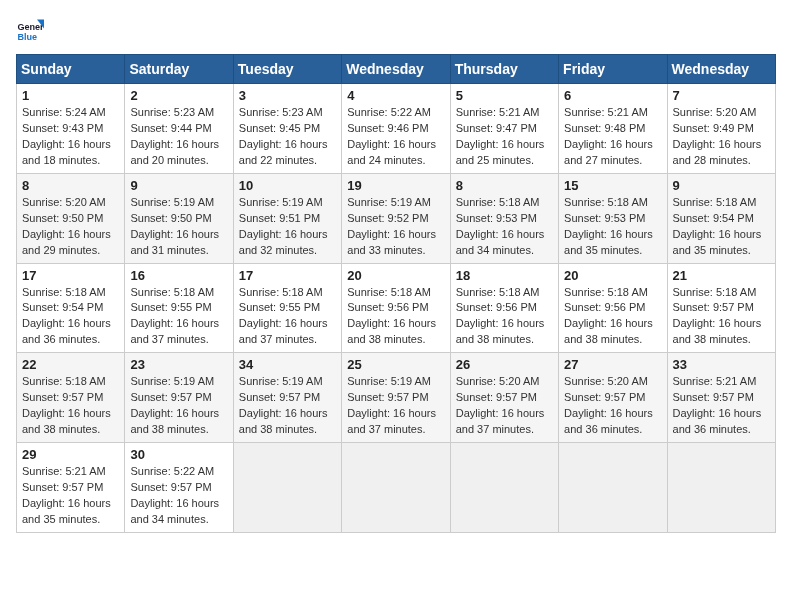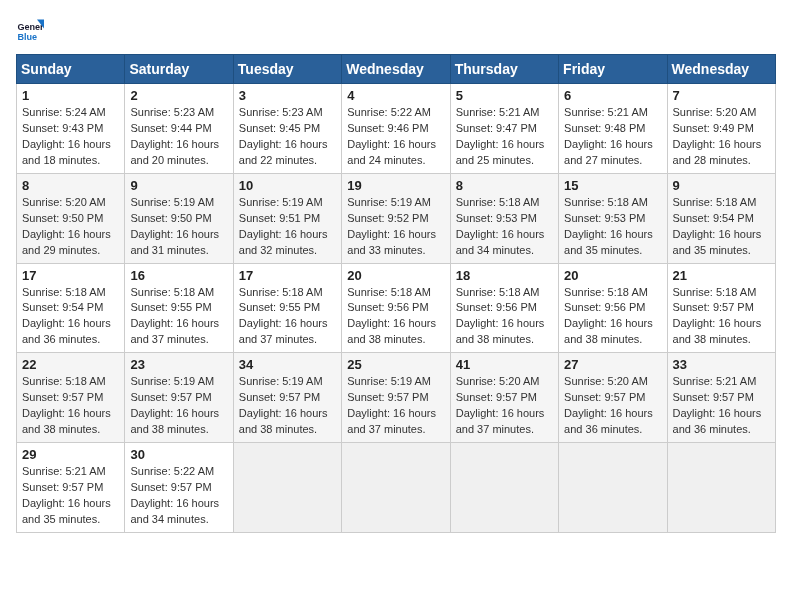--- a/index.html
+++ b/index.html
@@ -216,21 +216,21 @@
         </td>
         <td>
           <span class="day-num">34</span>
           <div class="day-info">Sunrise: 5:19 AM<br>Sunset: 9:57 PM<br>Daylight: 16 hours and 38 minutes.</div>
         </td>
         <td>
           <span class="day-num">25</span>
           <div class="day-info">Sunrise: 5:19 AM<br>Sunset: 9:57 PM<br>Daylight: 16 hours and 37 minutes.</div>
         </td>
         <td>
-          <span class="day-num">41</span>
+          <span class="day-num">26</span>
           <div class="day-info">Sunrise: 5:20 AM<br>Sunset: 9:57 PM<br>Daylight: 16 hours and 37 minutes.</div>
         </td>
         <td>
           <span class="day-num">27</span>
           <div class="day-info">Sunrise: 5:20 AM<br>Sunset: 9:57 PM<br>Daylight: 16 hours and 36 minutes.</div>
         </td>
         <td>
           <span class="day-num">33</span>
           <div class="day-info">Sunrise: 5:21 AM<br>Sunset: 9:57 PM<br>Daylight: 16 hours and 36 minutes.</div>
         </td>

